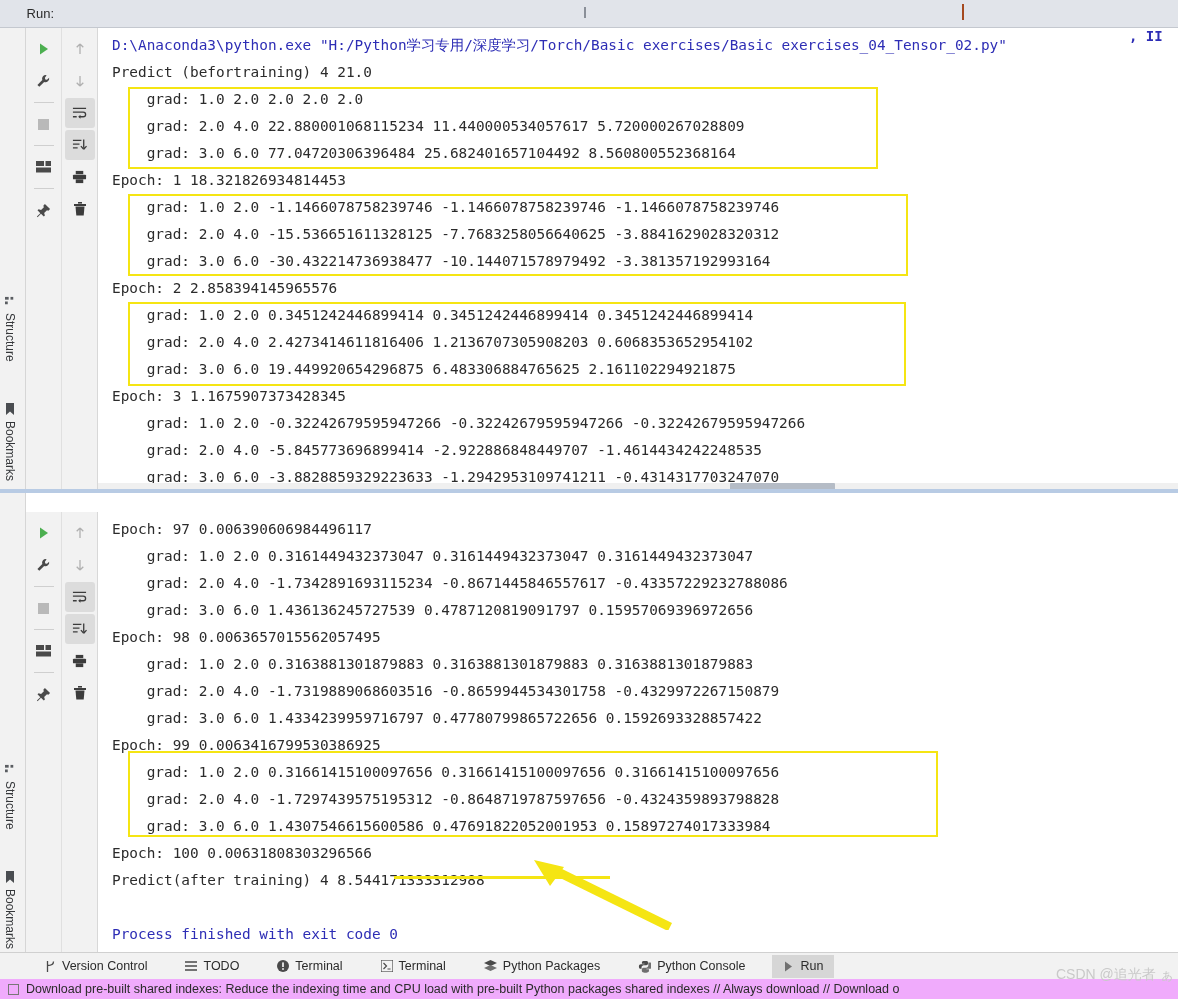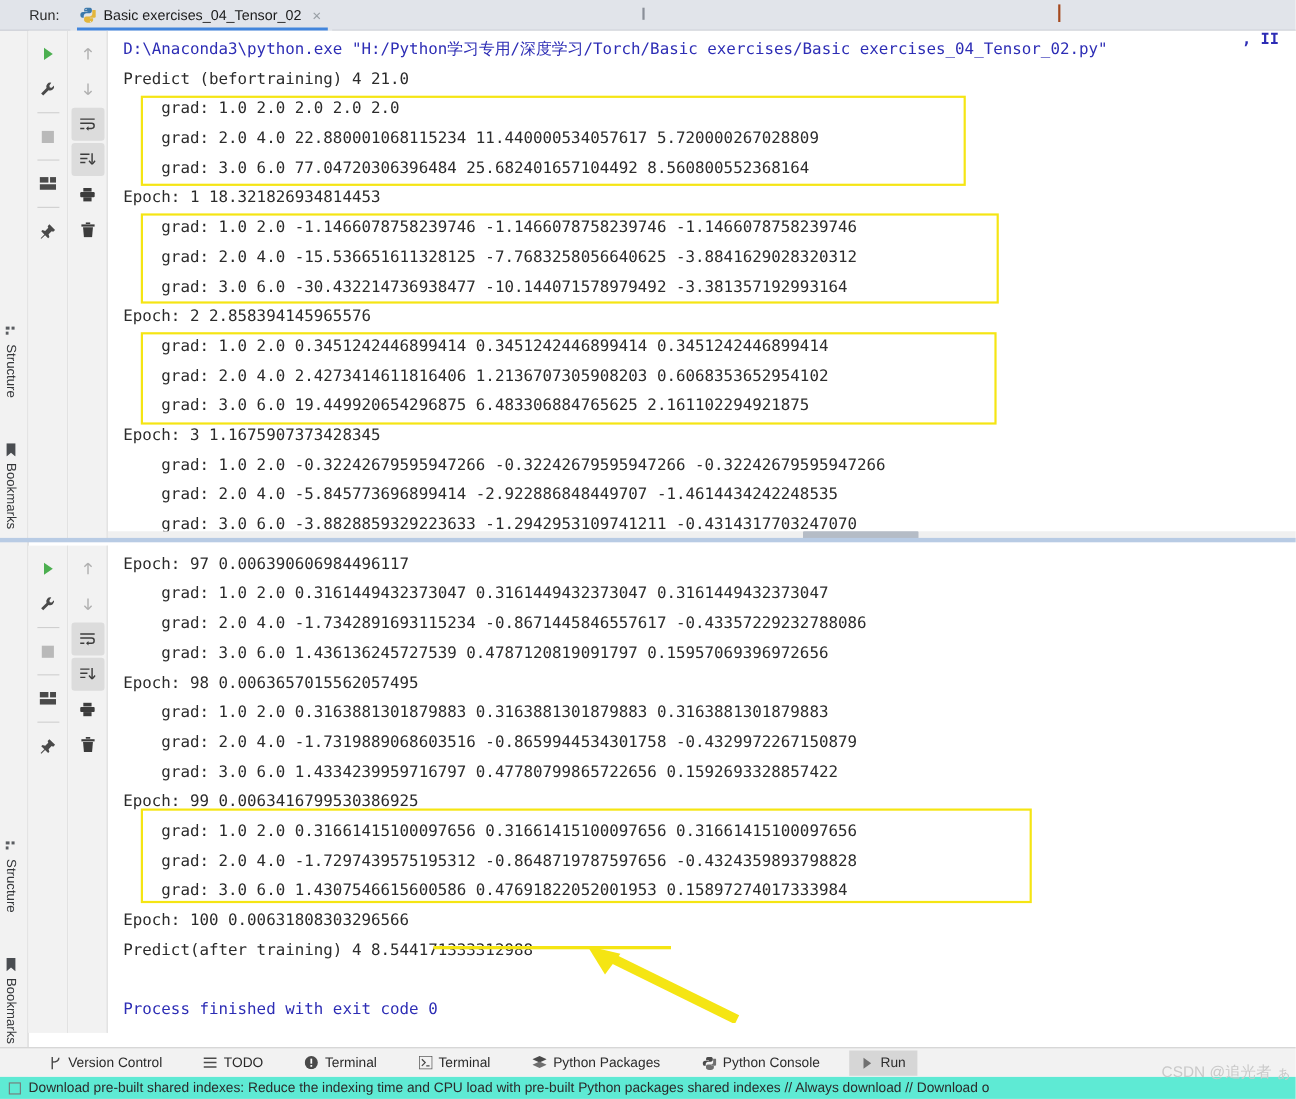--- a/index.html
+++ b/index.html
@@ -44,21 +44,21 @@
     position: absolute; left: 3px;
     writing-mode: vertical-rl; text-orientation: mixed;
     font-size: 12px; color: #35373a; white-space: nowrap;
     display: flex; align-items: center; gap: 6px;
   }
   .rail-ico { font-size: 11px; color:#5a5d61; }
 
   
   .pane { position: absolute; left: 26px; width: 1152px; background: #fff; }
   .pane-top { top: 28px; height: 464px; }
-  .pane-bot { top: 496px; height: 443px; }
+  .pane-bot { top: 512px; height: 443px; }
 
   .toolcol {
     position: absolute; left: 0; top: 0; width: 36px; height: 100%;
     background: #f2f2f2; border-right: 1px solid #e0e0e0;
     display: flex; flex-direction: column; align-items: center; padding-top: 6px;
   }
   .toolcol2 {
     position: absolute; left: 36px; top: 0; width: 36px; height: 100%;
     background: #f2f2f2; border-right: 1px solid #d8d8d8;
     display: flex; flex-direction: column; align-items: center; padding-top: 6px;
@@ -114,21 +114,21 @@
   .bbtn {
     display: flex; align-items: center; gap: 6px; height: 23px;
     padding: 0 11px; font-size: 12.5px; color: #2b2b2b; white-space: nowrap;
   }
   .bbtn.sel { background: #d6d6d6; }
   .bico { font-size: 12px; color: #4a4a4a; display:inline-flex; }
 
   
   .statusbar {
     position: absolute; left: 0; top: 979px; width: 1178px; height: 20px;
-    background: #5eead4; display: flex; align-items: center; padding-left: 8px;
+    background: #f0abfc; display: flex; align-items: center; padding-left: 8px;
     font-size: 12.5px; color: #2b2b2b; white-space: nowrap; overflow: hidden;
   }
   .sb-box {
     width: 11px; height: 11px; border: 1px solid #777; margin-right: 7px; flex: none;
   }
   .watermark {
     position: absolute; right: 4px; top: 966px;
     font-size: 14px; color: #c9c9c9; white-space: nowrap;
   }
 
@@ -136,30 +136,20 @@
   .arrow-svg { position: absolute; pointer-events: none; }
   .bl-strip { position:absolute; left:0; bottom:0; width:26px; height:20px; background:#f2f2f2; border-top:1px solid #d0d0d0;}
 </style>
 </head>
 <body>
 
 <div id="app">
 
   <div class="tabbar">
     <div class="run-label">Run:</div>
-    <div class="tab active">
-      <span>
-        <svg class="py-icon" viewBox="0 0 16 16">
-          <path d="M7.8 1.2c-1.6 0-3 .3-3 1.8v1.7h3.2v.5H3.6c-1.4 0-2.5 1-2.5 2.8s.8 2.9 2.2 2.9h1.1V9c0-1.4 1.2-2.6 2.6-2.6h3.2c1.2 0 2.1-.9 2.1-2.1V3c0-1.2-1-1.8-2.3-1.8H7.8zm-1.2.9c.4 0 .7.3.7.7s-.3.6-.7.6-.6-.3-.6-.6.3-.7.6-.7z" fill="#3b78ab"></path>
-          <path d="M12.7 5.2v1.7c0 1.5-1.3 2.7-2.7 2.7H6.8c-1.2 0-2.1 1-2.1 2.1v1.4c0 1.2 1 1.9 2.2 2.2 1.4.4 2.8.5 4.4 0 1.1-.3 2.2-.9 2.2-2.2v-1.8h-3.2v-.4h4.4c1.3 0 1.8-.9 2.2-2.2.5-1.4.5-2.7 0-4.1-.3-1.1-.9-1.4-2.2-1.4h-2zm-1.8 8.7c.4 0 .7.3.7.6s-.3.7-.7.7-.6-.3-.6-.7.3-.6.6-.6z" fill="#e3b63c"></path>
-        </svg>
-      </span>
-      <span class="tab-title">Basic exercises_04_Tensor_02</span>
-      <span class="tab-close">×</span>
-    </div>
     <div class="tabbar-spacer"></div>
   </div>
   <div class="tick" style="position:absolute;left:584px;top:7px;background:#8a8f98;"></div>
   <div class="tick" style="position:absolute;left:962px;top:4px;height:16px;background:#a5491f;"></div>
 
   <div class="rail">
     <div class="rail-text" style="top:268px;">
       <span class="rail-ico">
         <svg width="11" height="11" viewBox="0 0 12 12">
             <rect x="0" y="1" width="4" height="3" fill="#5a5d61"></rect>

